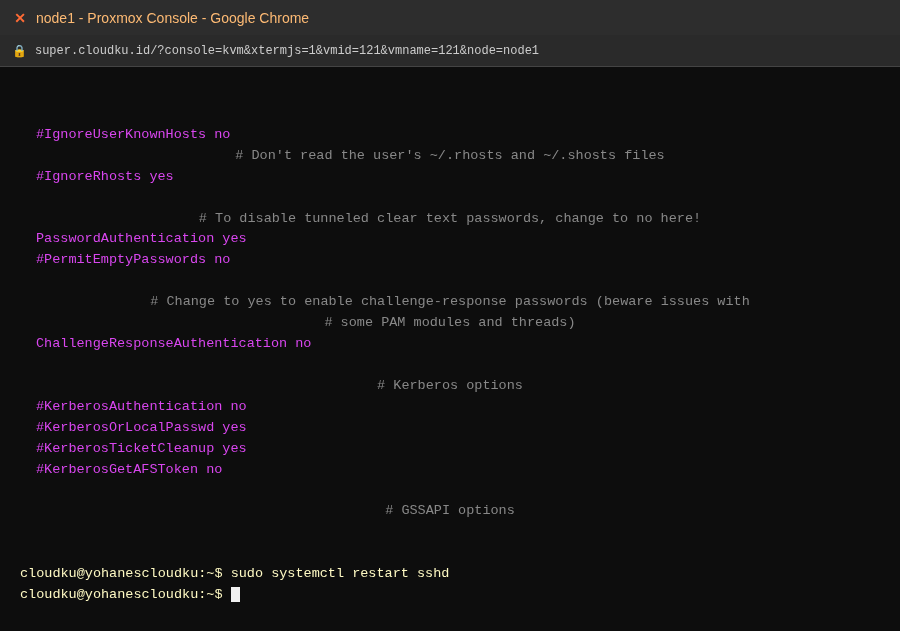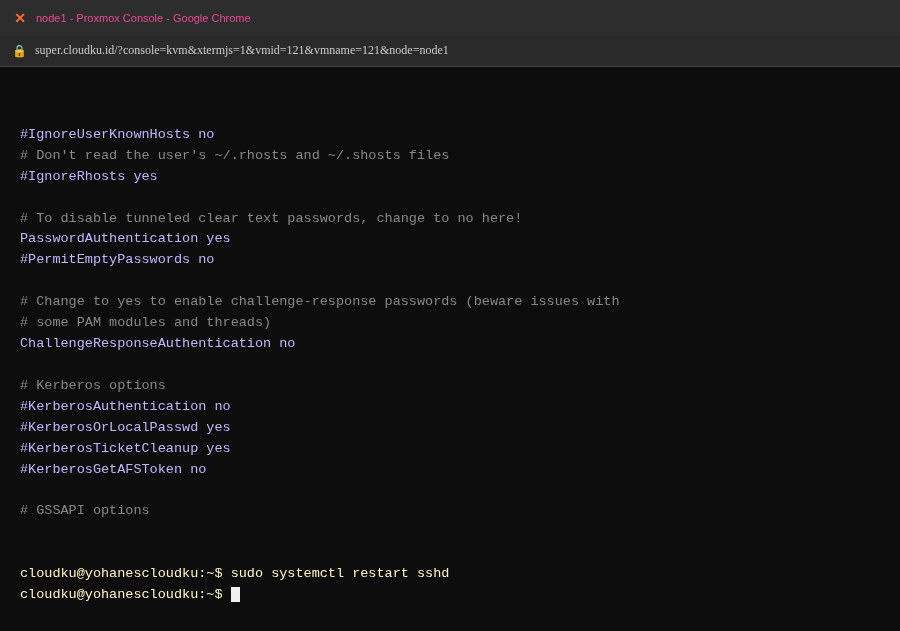--- a/index.html
+++ b/index.html
@@ -33,66 +33,68 @@
       justify-content: center;
     }
 
     .title-bar-x {
       color: #ff6b35;
       font-weight: bold;
       font-size: 14px;
     }
 
     .title-bar-text {
-      color: #ec4899;
-      font-size: 11px;
+      color: #fdba74;
+      font-size: 14px;
     }
 
     .address-bar {
       background: #2a2a2a;
       height: 32px;
       display: flex;
       align-items: center;
       padding: 0 12px;
       gap: 8px;
       border-bottom: 1px solid #444;
     }
 
     .lock-icon {
       color: #888;
       font-size: 12px;
     }
 
     .address-text {
       color: #cccccc;
       font-size: 12px;
-      font-family: Liberation Serif, serif;
+      font-family: Liberation Mono, monospace;
     }
 
     .terminal-area {
       background: #0d0d0d;
       padding: 16px 20px;
       height: calc(631px - 35px - 32px);
       overflow: hidden;
     }
 
     .terminal-content {
       font-family: 'Courier New', Courier, monospace;
       font-size: 13.5px;
       line-height: 1.55;
       color: #f0f0f0;
       white-space: pre;
     }
 
     .line-comment {
       color: #888888;
+      text-align: center;
     }
 
     .line-normal {
-      color: #c4b5fd;
+      color: #d946ef;
+      margin-left: 16px;
     }
 
     .line-prompt {
       color: #fef9c3;
     }
 
     .cursor {
       display: inline-block;
       width: 9px;
       height: 15px;

